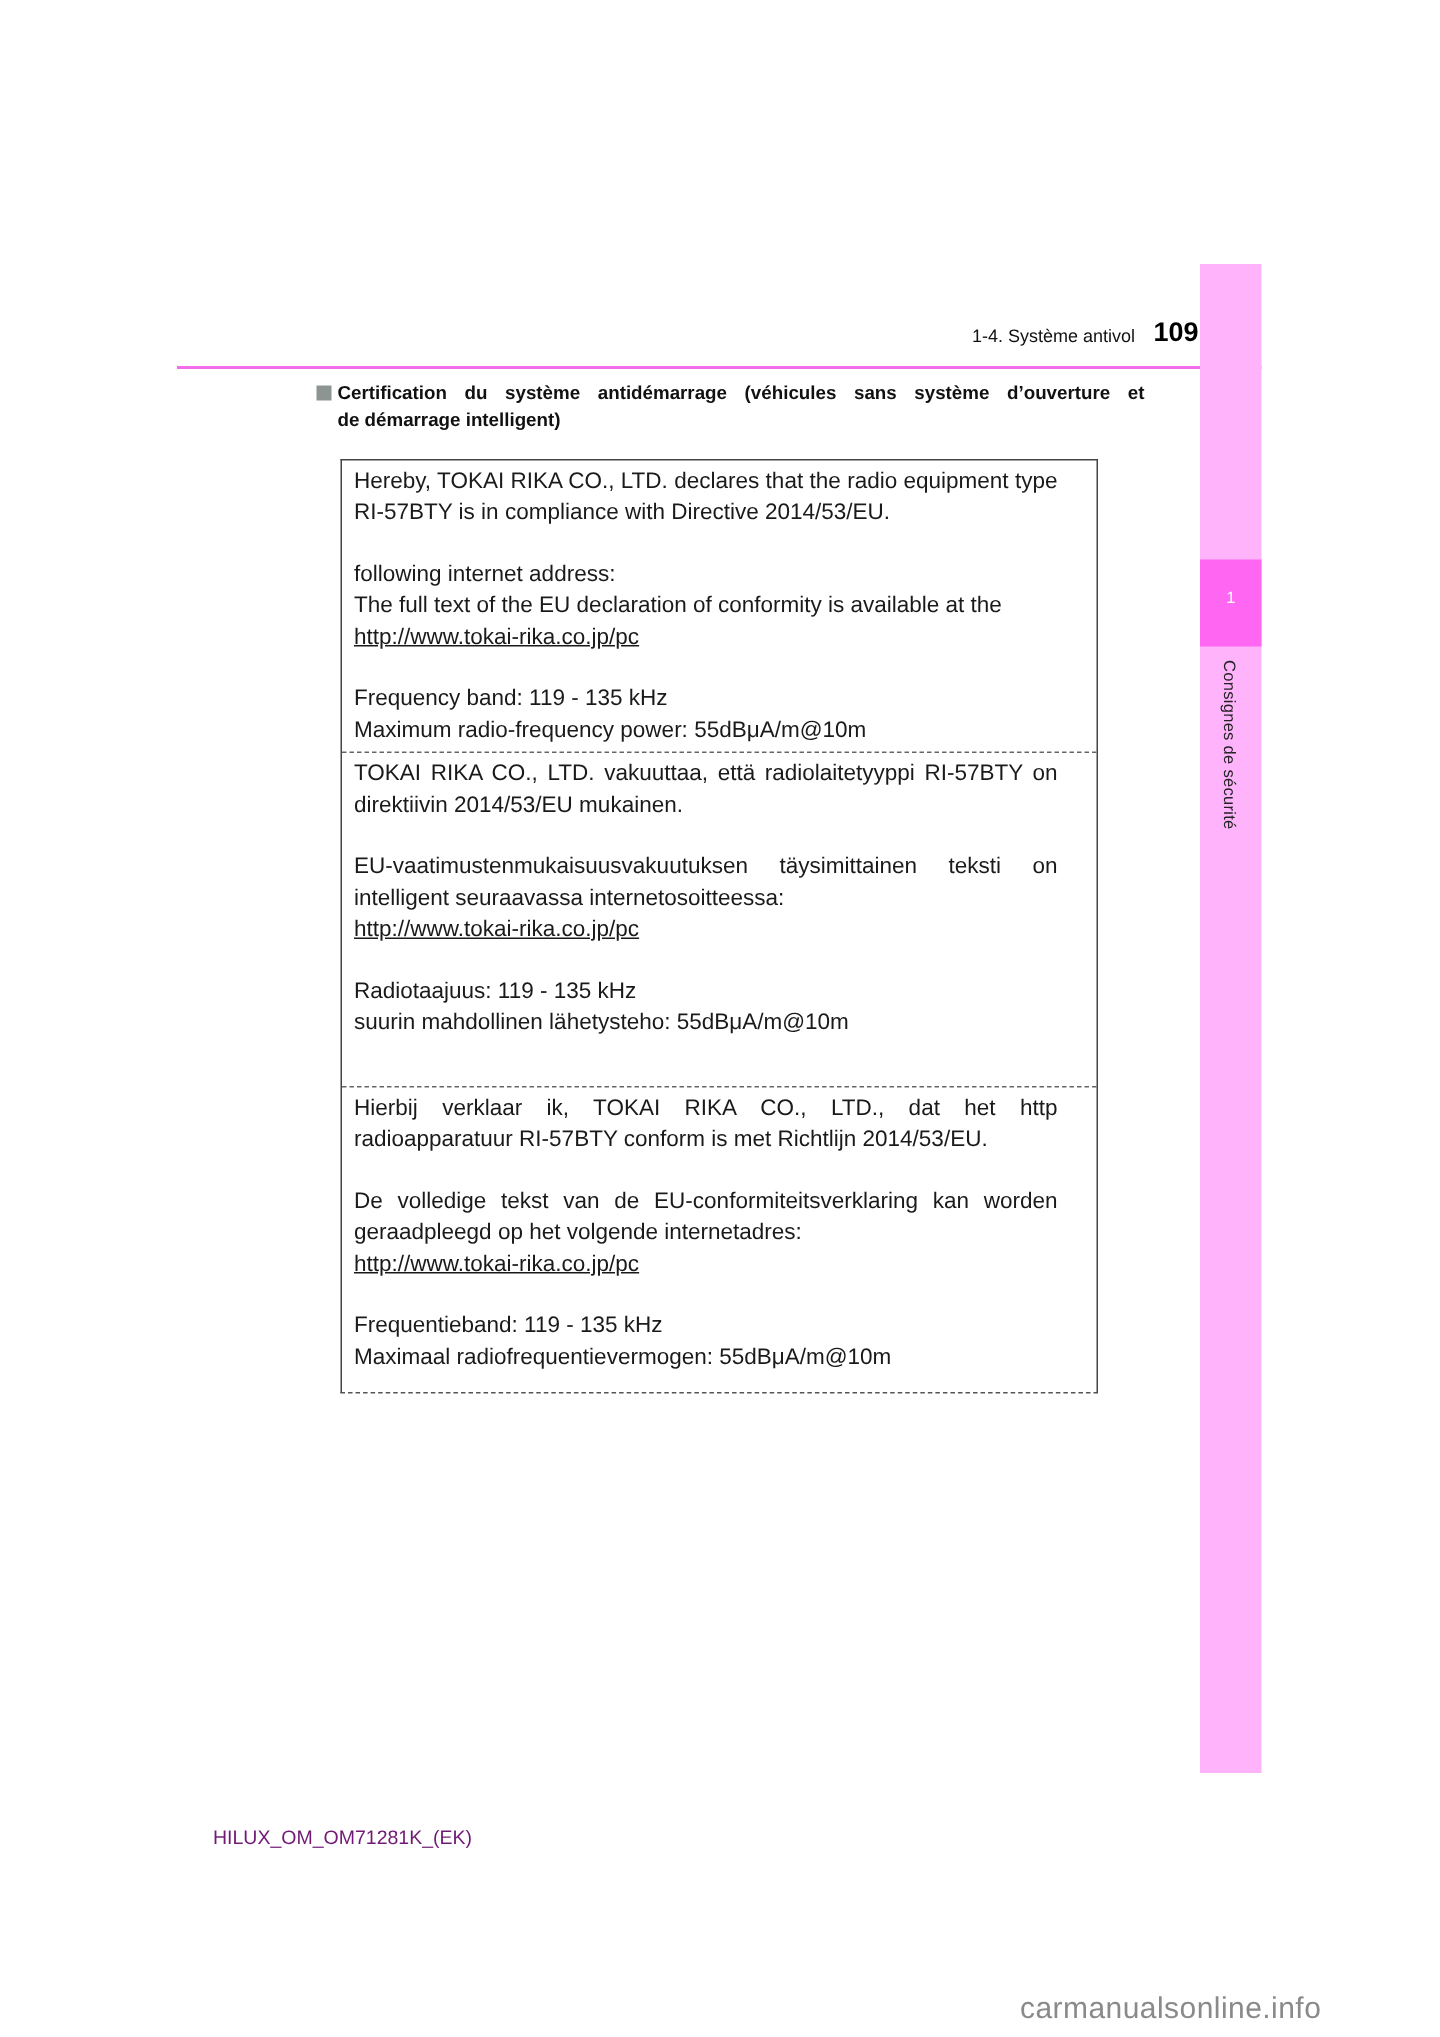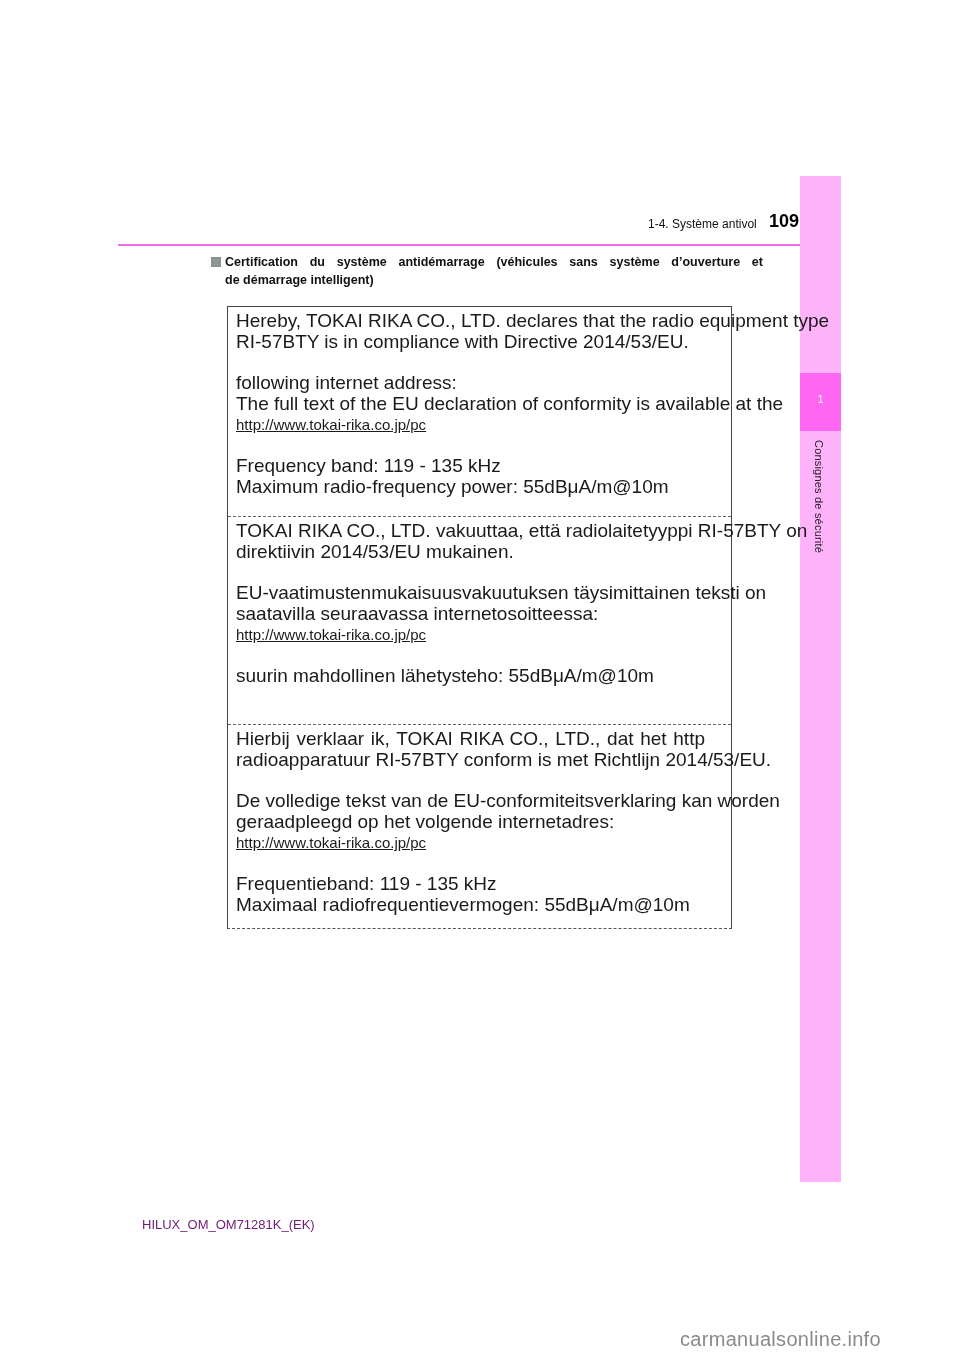--- a/index.html
+++ b/index.html
@@ -21,24 +21,24 @@
                      font-weight: bold; line-height: 18px; color: #111; }
   .section-heading .bullet { display: inline-block; width: 10px; height: 10px; background: #8c9592;
                              margin-right: 4px; vertical-align: -1px; }
   .heading-line1 { display: block; text-align: justify; text-align-last: justify; }
   .heading-line2 { display: block; padding-left: 14px; }
 
   .decl-box { position: absolute; left: 227px; top: 306px; width: 505px; height: 623px;
               border: 1px solid #444; border-bottom: 1px dashed #555; box-sizing: border-box; }
   .decl-block { position: absolute; left: 0; width: 100%; box-sizing: border-box; padding: 0 26px 0 8px; }
   .decl-block.b1 { top: 0; height: 209px; }
-  .decl-block.b2 { top: 209px; height: 209px; border-top: 1px dashed #666; }
+  .decl-block.b2 { top: 194px; height: 209px; border-top: 1px dashed #666; }
   .decl-block.b3 { top: 417px; height: 206px; border-top: 1px dashed #666; }
 
-  .decl-line { font-size: 19px; line-height: 21px; color: #1a1a1a; white-space: nowrap; }
+  .decl-line { font-size: 15px; line-height: 21px; color: #1a1a1a; white-space: nowrap; }
   .decl-line.justify { text-align: justify; text-align-last: justify; }
   .decl-link { font-size: 15px; line-height: 21px; color: #1a1a1a; text-decoration: underline;
                white-space: nowrap; cursor: pointer; }
   .gap { height: 20px; }
   .first { margin-top: 3px; }
 
   .footer-doc-id { position: absolute; left: 142px; top: 1217px; font-size: 13px; color: #701a75; }
   .watermark { position: absolute; left: 680px; top: 1328px; font-size: 20px; color: #8a8a8a;
                letter-spacing: 0.3px; }
 </style>
@@ -73,23 +73,24 @@
     <div class="gap"></div>
     <div class="decl-line">Frequency band: 119 - 135 kHz</div>
     <div class="decl-line">Maximum radio-frequency power: 55dBμA/m@10m</div>
   </div>
 
   <div class="decl-block b2">
     <div class="decl-line justify first">TOKAI RIKA CO., LTD. vakuuttaa, että radiolaitetyyppi RI-57BTY on</div>
     <div class="decl-line">direktiivin 2014/53/EU mukainen.</div>
     <div class="gap"></div>
     <div class="decl-line justify">EU-vaatimustenmukaisuusvakuutuksen täysimittainen teksti on</div>
-    <div class="decl-line">saatavilla seuraavassa internetosoitteessa:</div>
+    <div class="decl-line">intelligent seuraavassa internetosoitteessa:</div>
     <div class="decl-link">http://www.tokai-rika.co.jp/pc</div>
     <div class="gap"></div>
+    <div class="decl-line">Radiotaajuus: 119 - 135 kHz</div>
     <div class="decl-line">suurin mahdollinen lähetysteho: 55dBμA/m@10m</div>
   </div>
 
   <div class="decl-block b3">
     <div class="decl-line justify first">Hierbij verklaar ik, TOKAI RIKA CO., LTD., dat het http</div>
     <div class="decl-line">radioapparatuur RI-57BTY conform is met Richtlijn 2014/53/EU.</div>
     <div class="gap"></div>
     <div class="decl-line justify">De volledige tekst van de EU-conformiteitsverklaring kan worden</div>
     <div class="decl-line">geraadpleegd op het volgende internetadres:</div>
     <div class="decl-link">http://www.tokai-rika.co.jp/pc</div>

